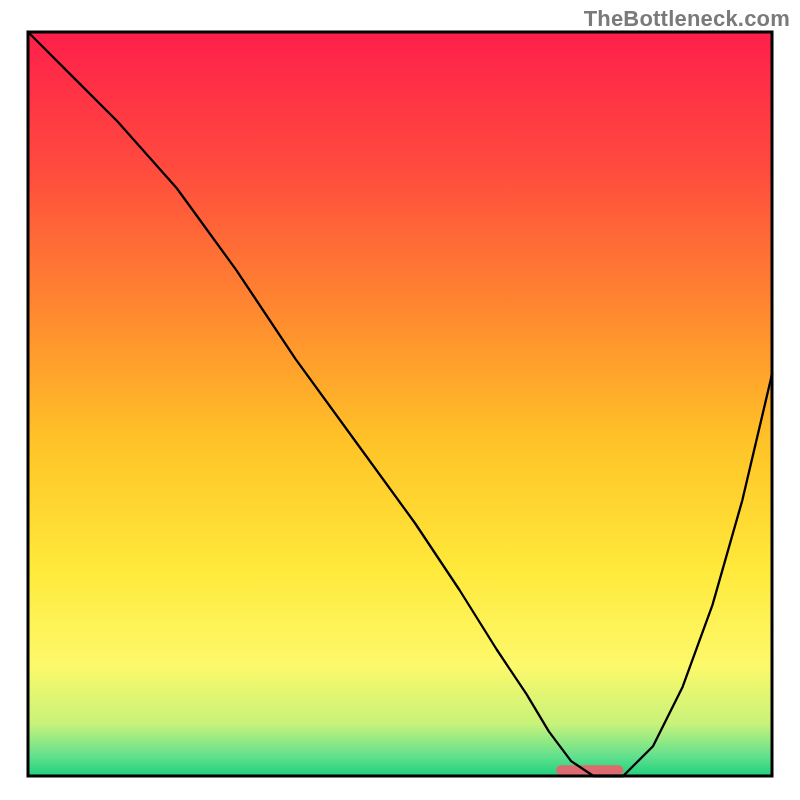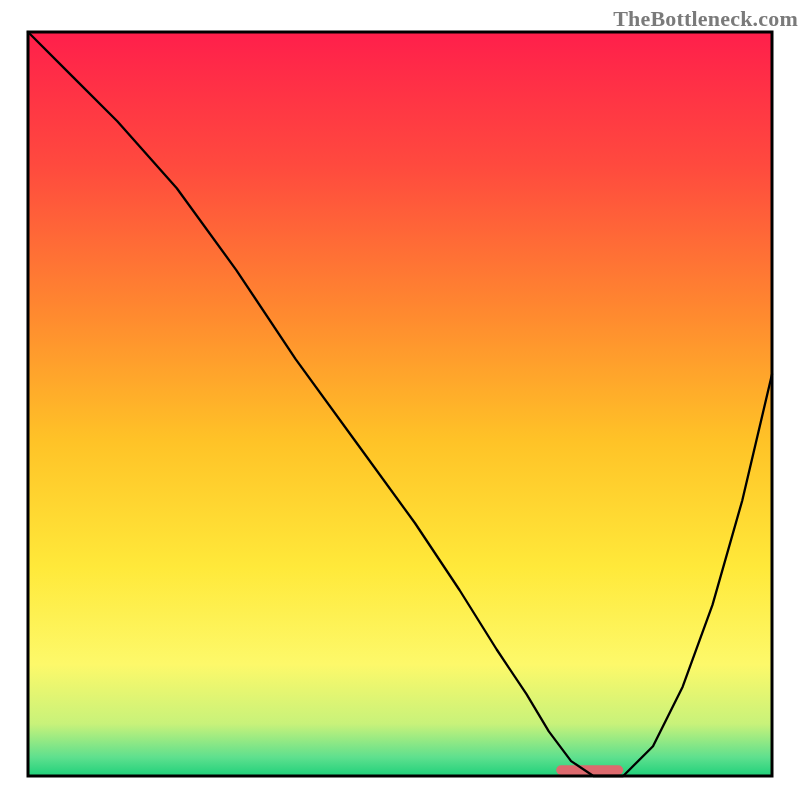--- a/index.html
+++ b/index.html
@@ -14,26 +14,25 @@
     position: relative;
     width: 800px;
     height: 800px;
   }
   svg {
     display: block;
   }
   .watermark {
     position: absolute;
     top: 6px;
-    right: 2px;
+    right: 10px;
     font-size: 22px;
     font-weight: 600;
     color: #7a7a7a;
     letter-spacing: 0.2px;
-    font-family: Liberation Serif, serif;
   }
 </style>
 </head>
 <body>
 
 <div class="canvas-wrap">
   <svg id="svg" width="800" height="800" viewBox="0 0 800 800">
       <defs>
         <linearGradient id="bg-grad" x1="0" y1="0" x2="0" y2="1">
           <stop offset="0%" stop-color="#ff1f4b"></stop>

